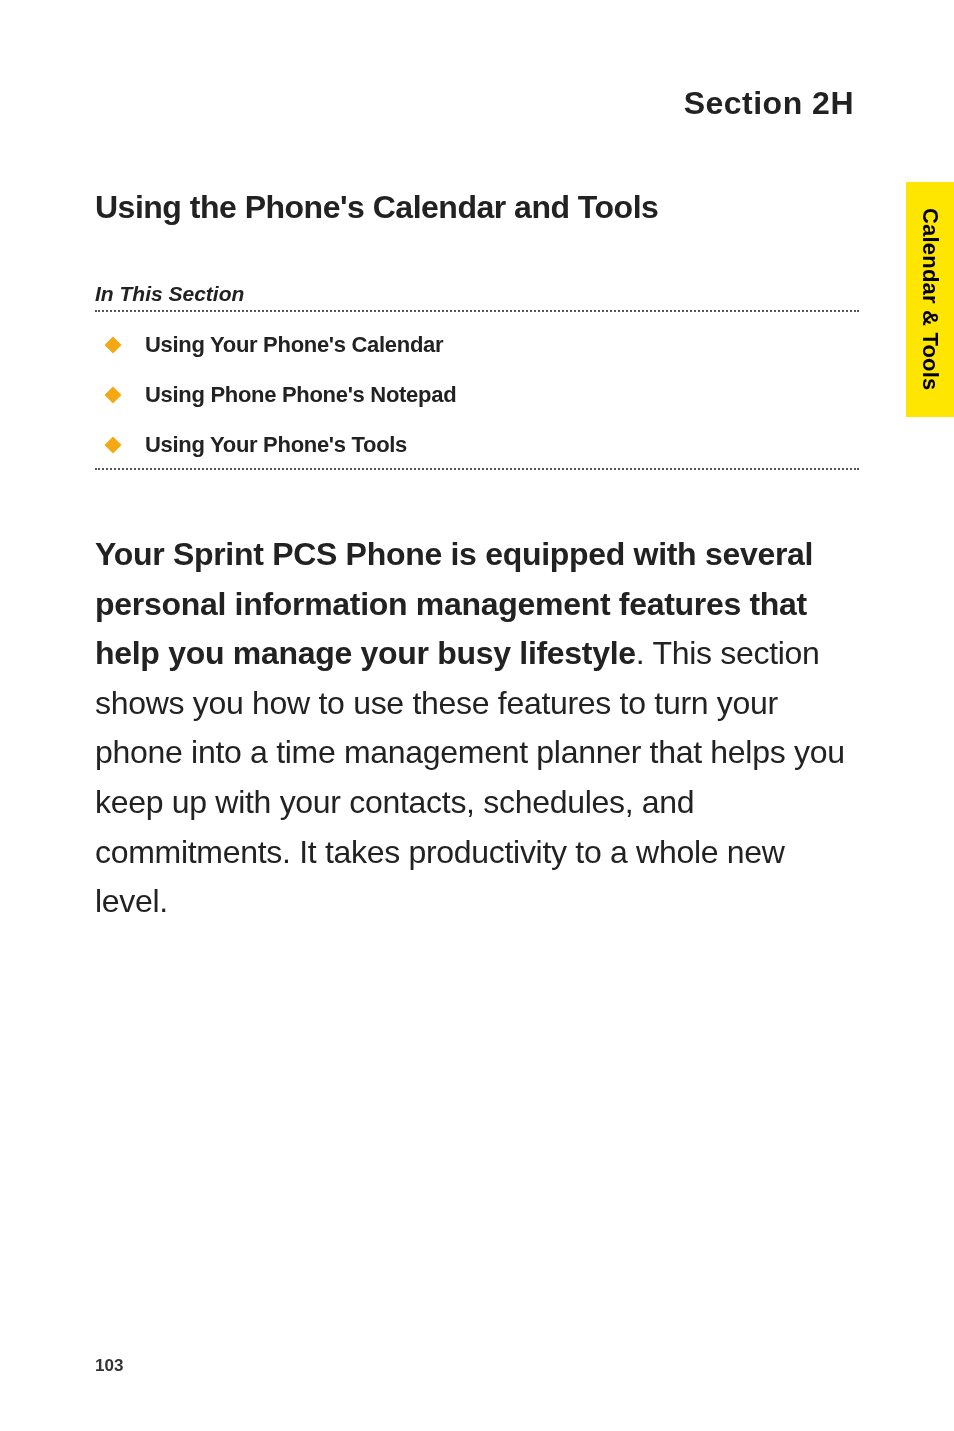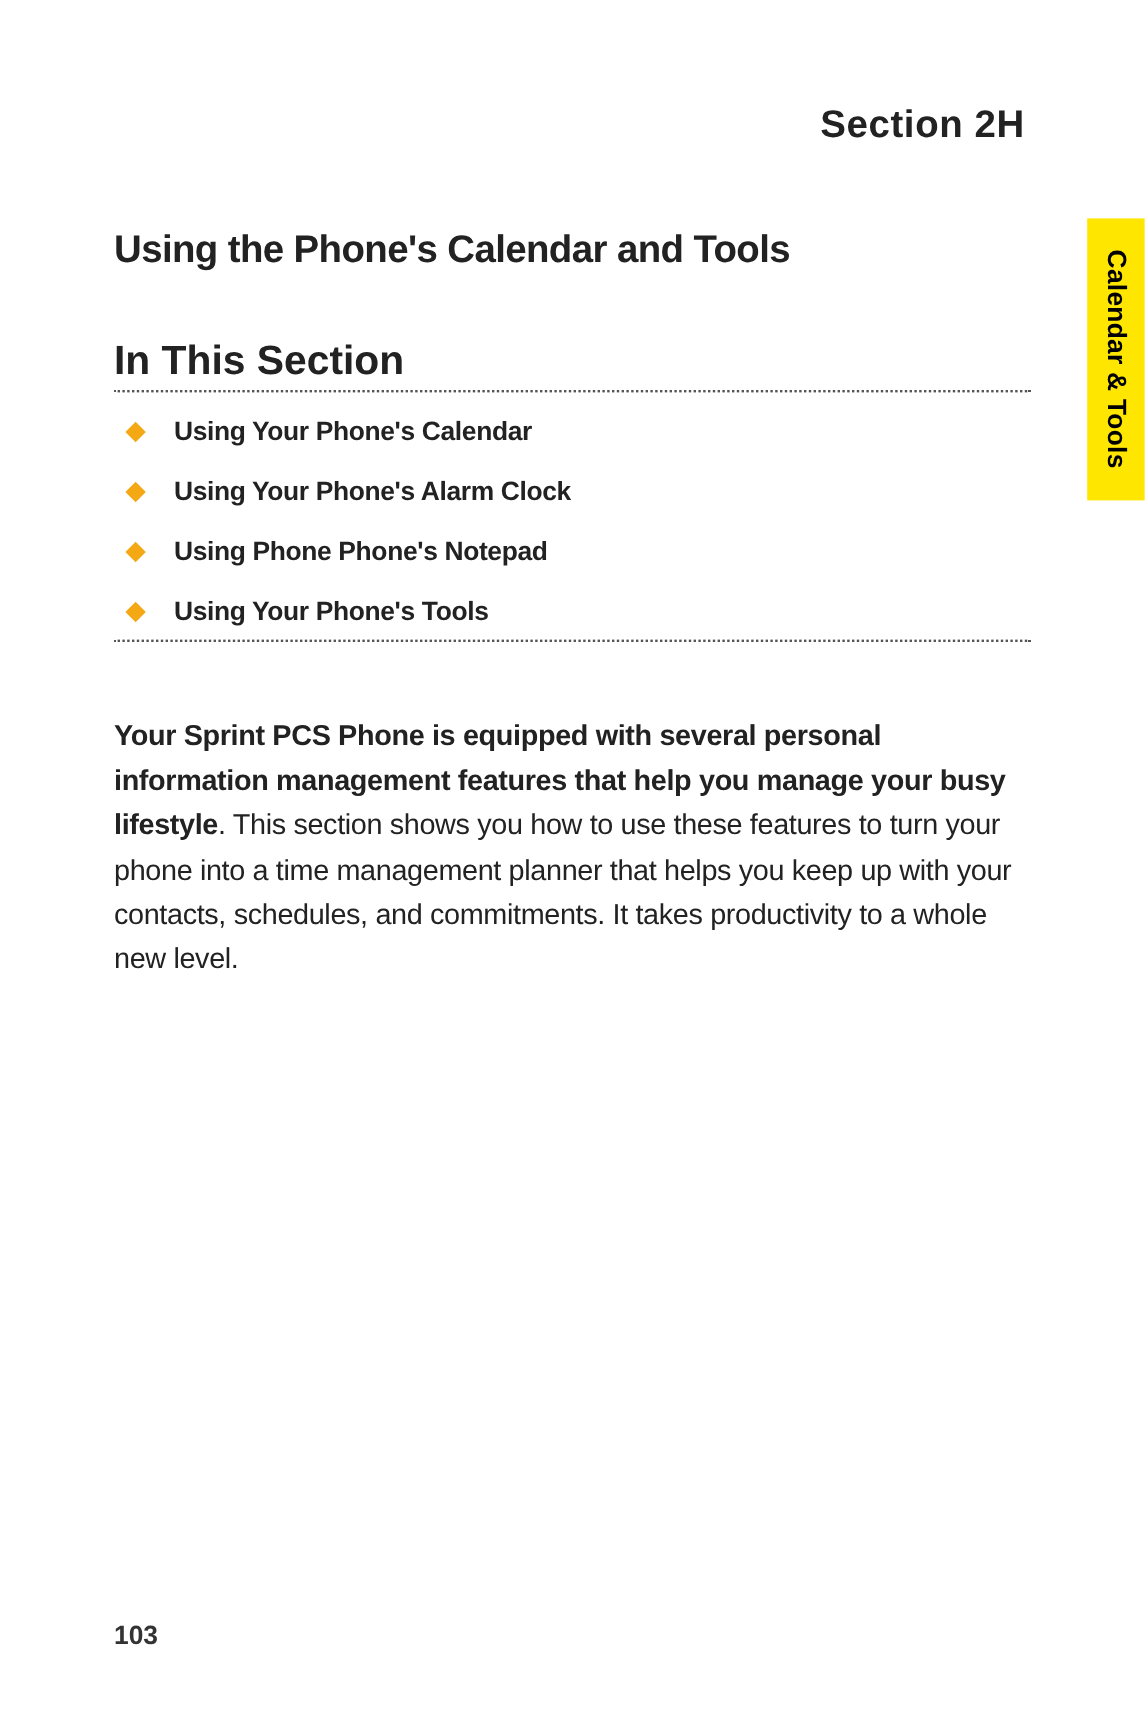--- a/index.html
+++ b/index.html
@@ -30,23 +30,24 @@
       margin-right: 5px;
     }
     .main-title {
       font-size: 32px;
       font-weight: 700;
       line-height: 1.25;
       margin-bottom: 55px;
       letter-spacing: -0.5px;
     }
     .subsection-heading {
-      font-size: 34px;
+      font-size: 21px;
       font-weight: 700;
       margin-bottom: 4px;
+      font-style: italic;
     }
     .dotted-rule {
       border: none;
       border-top: 2px dotted #555555;
       margin-bottom: 20px;
     }
     .bullet-list {
       list-style: none;
       padding: 0;
     }
@@ -73,21 +74,21 @@
       font-weight: 700;
       letter-spacing: -0.3px;
     }
     .dotted-rule-after {
       border: none;
       border-top: 2px dotted #555555;
       margin-top: 6px;
       margin-bottom: 60px;
     }
     .body-paragraph {
-      font-size: 24px;
+      font-size: 32px;
       line-height: 1.55;
       letter-spacing: -0.3px;
     }
     .body-paragraph .bold-run {
       font-weight: 700;
     }
     .side-tab {
       position: absolute;
       right: 0;
       top: 182px;
@@ -115,21 +116,21 @@
       justify-content: space-between;
       align-items: baseline;
     }
     .footer-title {
       font-size: 23px;
       font-weight: 700;
       letter-spacing: -0.3px;
       color: #333333;
     }
     .page-number {
-      font-size: 22px;
+      font-size: 17px;
       font-weight: 700;
       color: #333333;
     }
   </style>
 </head>
 <body>
 
 <div class="side-tab">
   <span class="side-tab-text">Calendar &amp; Tools</span>
 </div>
@@ -143,24 +144,20 @@
   <h2 class="subsection-heading">In This Section</h2>
   <hr class="dotted-rule">
 
   <ul class="bullet-list">
     <li>
       <span class="diamond-bullet"></span>
       <span class="bullet-text">Using Your Phone's Calendar</span>
     </li>
     <li>
       <span class="diamond-bullet"></span>
-      <span class="bullet-text">Using Your Phone's Alarm Clock</span>
-    </li>
-    <li>
-      <span class="diamond-bullet"></span>
       <span class="bullet-text">Using Phone Phone's Notepad</span>
     </li>
     <li>
       <span class="diamond-bullet"></span>
       <span class="bullet-text">Using Your Phone's Tools</span>
     </li>
   </ul>
   <hr class="dotted-rule-after">
 
   <p class="body-paragraph">

